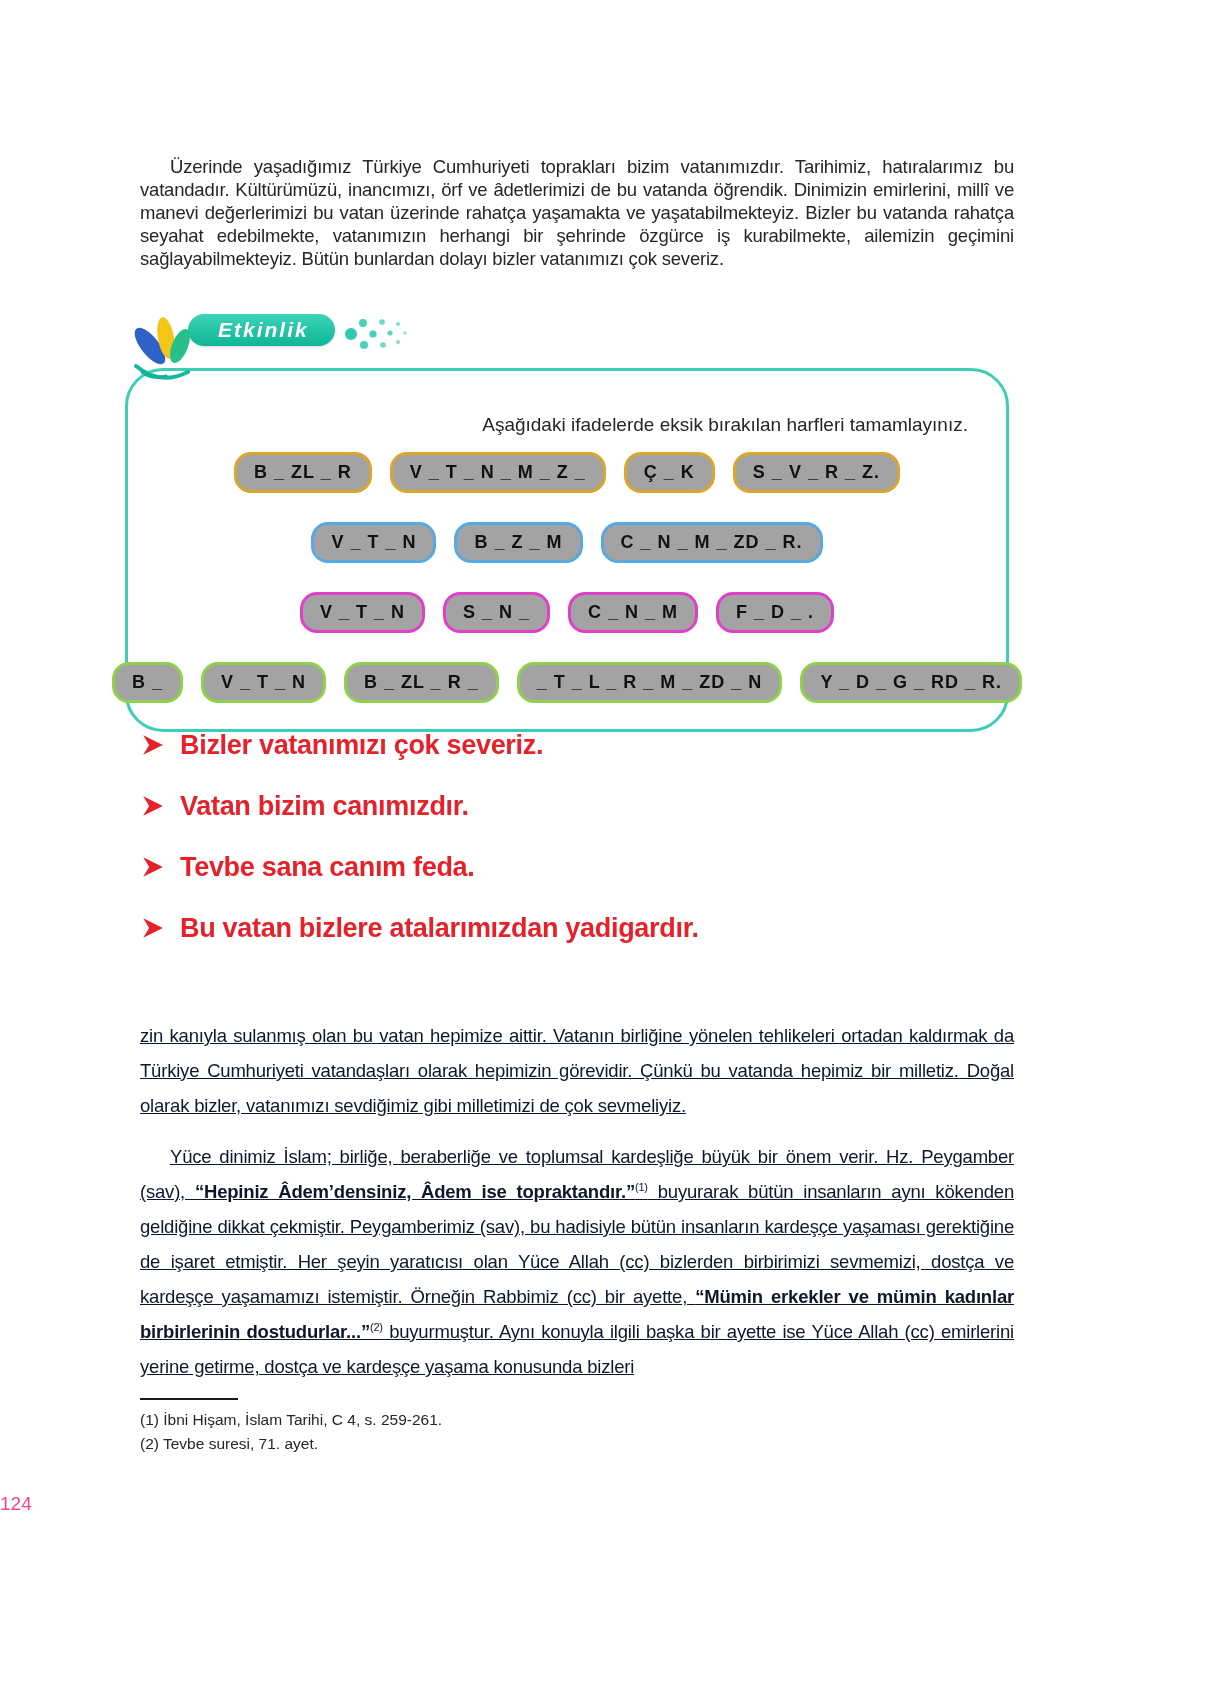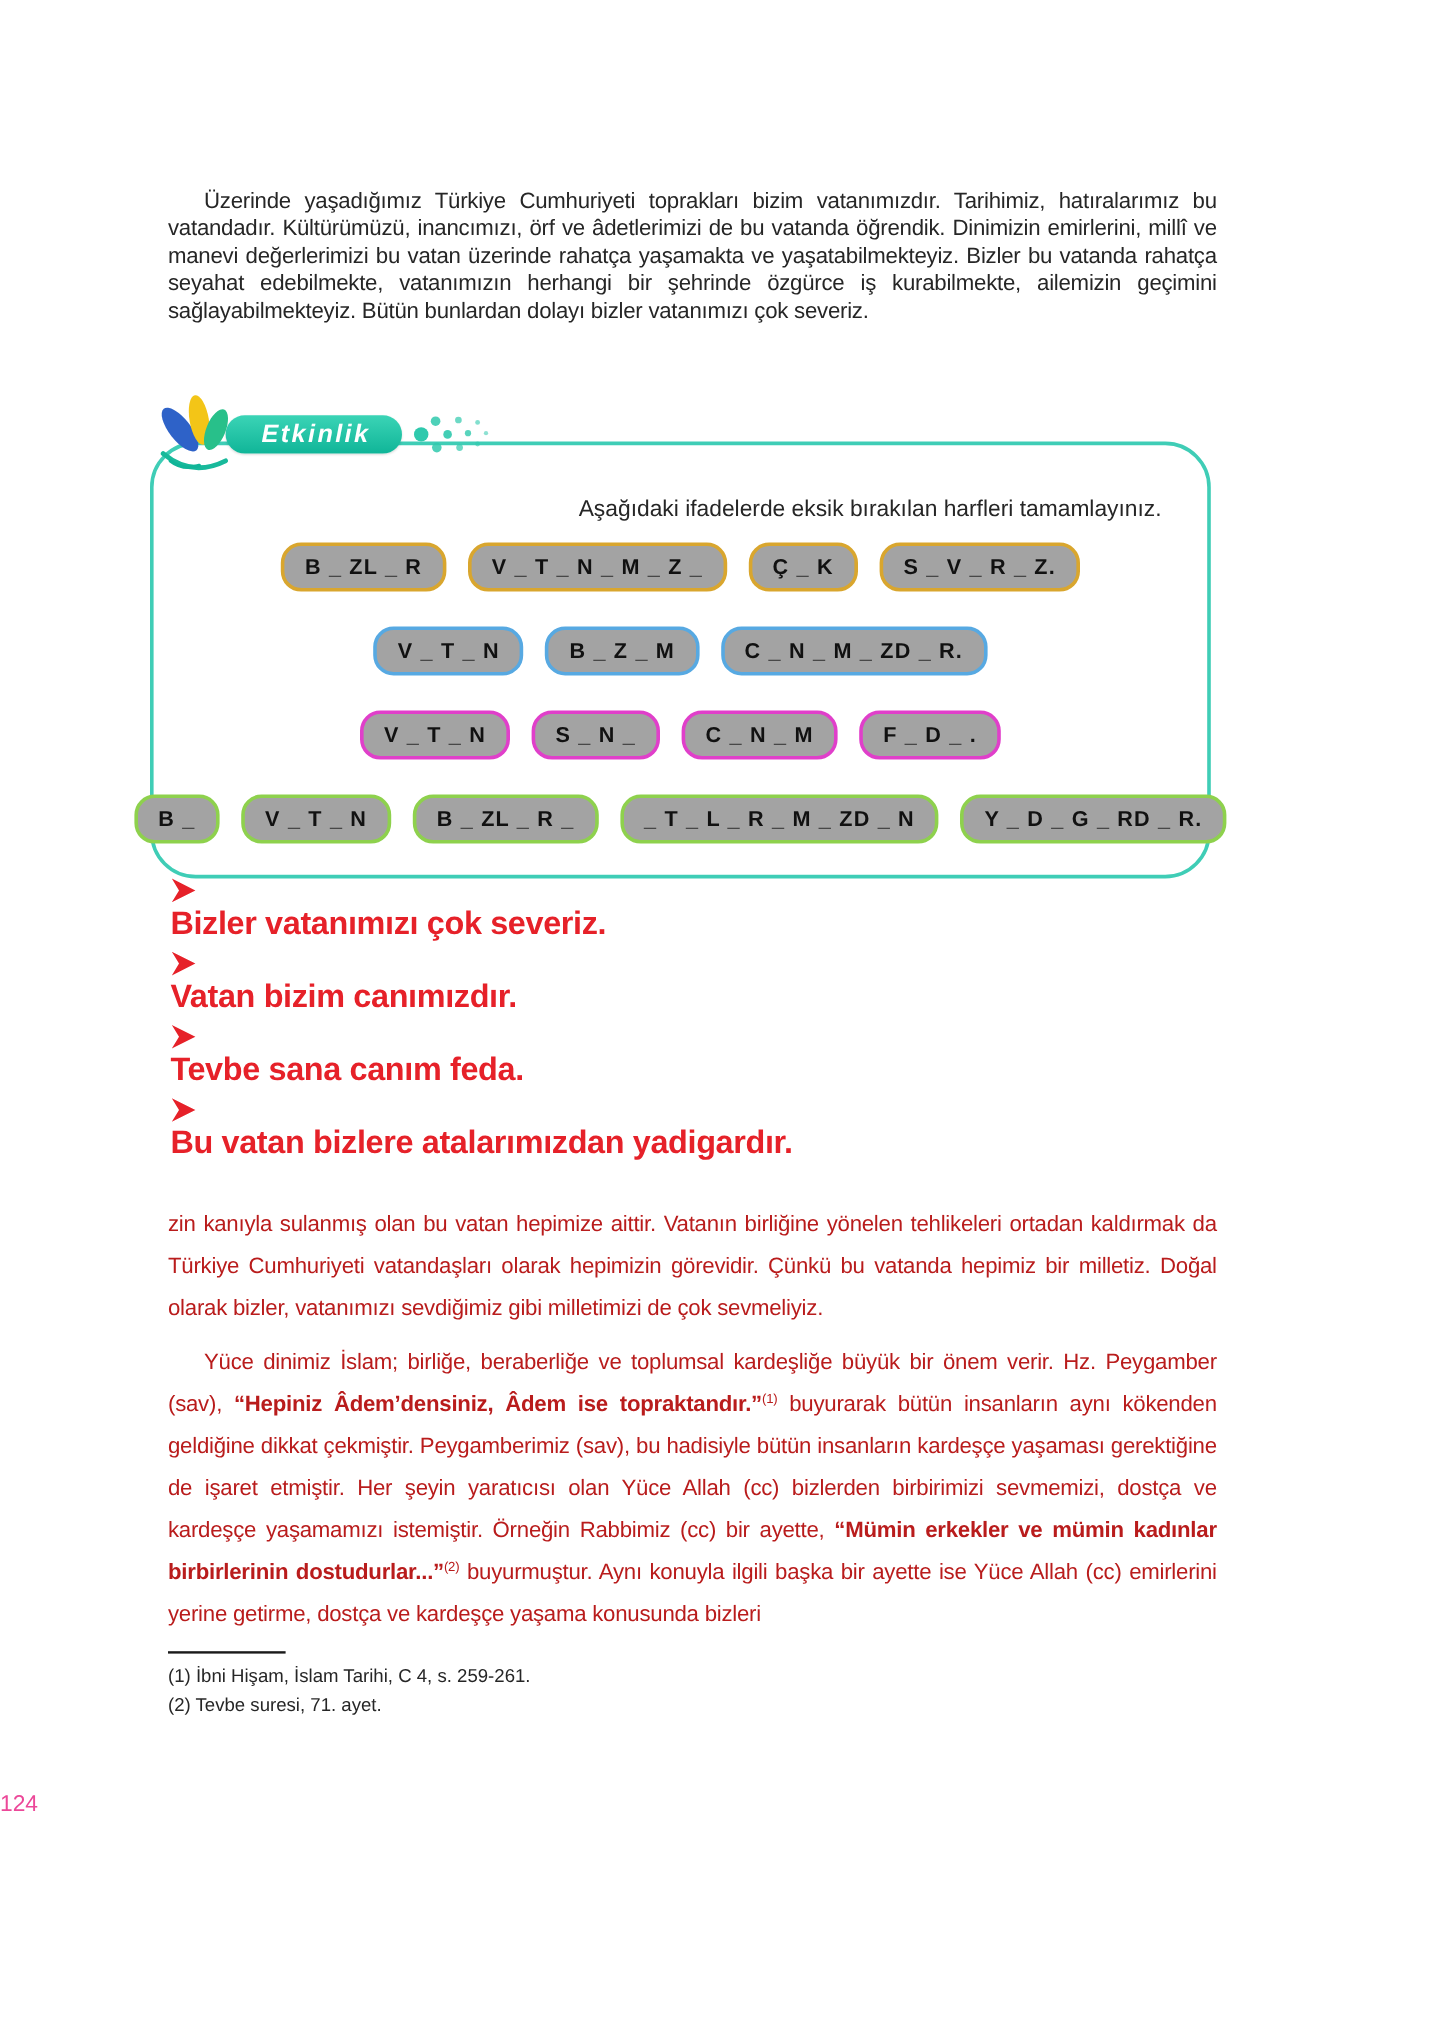--- a/index.html
+++ b/index.html
@@ -17,21 +17,21 @@
   }
 
   
   .activity-box {
     position:absolute; left:125px; top:368px; width:884px; height:364px;
     border:3px solid #3fcdb6; border-radius:38px; background:#ffffff;
     box-sizing:border-box;
   }
 
   
-  .badge { position:absolute; left:128px; top:326px; display:flex; align-items:center; z-index:3; }
+  .badge { position:absolute; left:128px; top:314px; display:flex; z-index:3; }
   .badge .feather { width:74px; height:72px; margin-right:-14px; position:relative; z-index:2; }
   .ribbon {
     height:32px; padding:0 26px 0 30px; display:flex; align-items:center;
     background:linear-gradient(180deg,#3bd4b6 0%, #10b598 100%);
     border-radius:16px; color:#ffffff; font-weight:bold; font-style:italic;
     font-size:21px; letter-spacing:2px; position:relative; z-index:1;
     box-shadow:0 1px 2px rgba(0,0,0,0.15);
   }
   .dots { margin-left:8px; }
 
@@ -45,29 +45,29 @@
   .pill-rows { position:absolute; left:0; top:452px; width:1134px; z-index:2; }
   .pill-row { display:flex; justify-content:center; gap:18px; margin-bottom:29px; width:1134px; }
   .pill {
     display:inline-block; border:3px solid #999; border-radius:17px;
     padding:7px 17px; font-weight:bold; font-size:18px; letter-spacing:1px;
     color:#111; background:#a3a3a3; white-space:nowrap;
   }
 
   
   .answers { position:absolute; left:142px; top:730px; width:900px; }
-  .answer { display:flex; margin-bottom:31px; height:30px;flex-direction:column; }
+  .answer { display:flex; align-items:center; margin-bottom:31px; height:30px; }
   .answer svg.arrow { width:22px; height:24px; margin-right:16px; flex:0 0 auto; }
   .answer-text { font-size:27px; font-weight:bold; color:#e62129; letter-spacing:-0.3px; }
 
   
   .body-text { position:absolute; left:140px; top:1002px; width:874px; }
   .body-par {
-    margin:0 0 10px 0; font-size:18.5px; line-height:35px; letter-spacing:-0.2px;
-    text-align:justify; color:#b91c1c;
+    margin:16px 0 10px 0; font-size:18.5px; line-height:35px; letter-spacing:-0.2px;
+    text-align:justify; color:#0f172a;text-decoration:underline;
   }
   .body-par.indent { text-indent:30px; }
   .body-par sup { font-size:11px; vertical-align:super; line-height:0; }
   .body-par b { letter-spacing:-0.2px; }
 
   
   .footnotes { margin-top:14px; }
   .footnote-rule { width:98px; border-top:2px solid #1a1a1a; margin-bottom:8px; }
   .footnote { font-size:15.5px; line-height:24px; color:#262626; }
 

